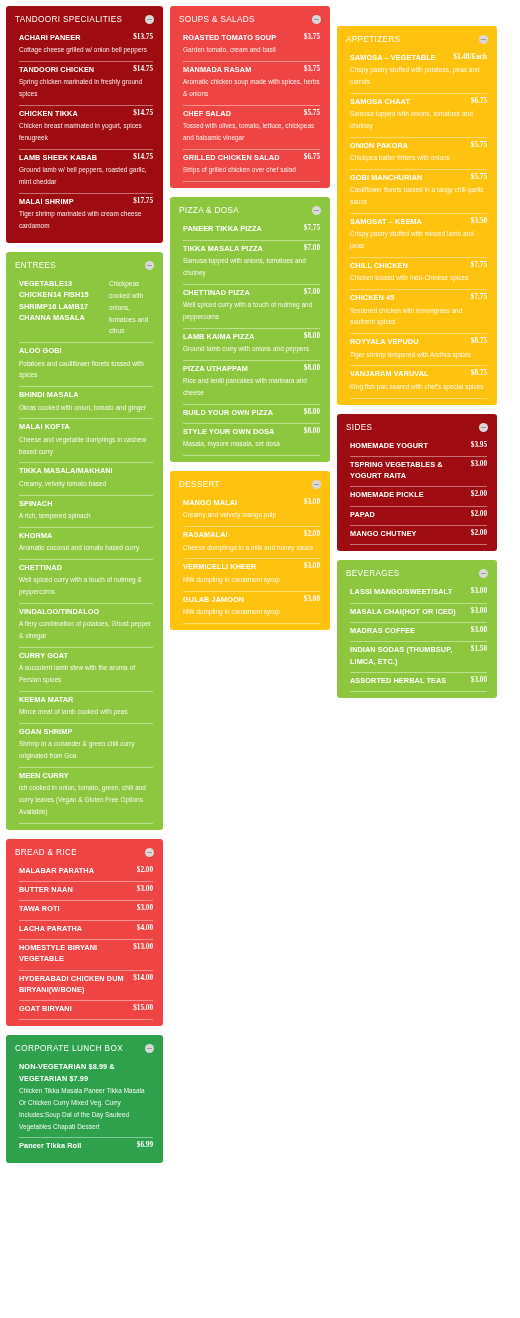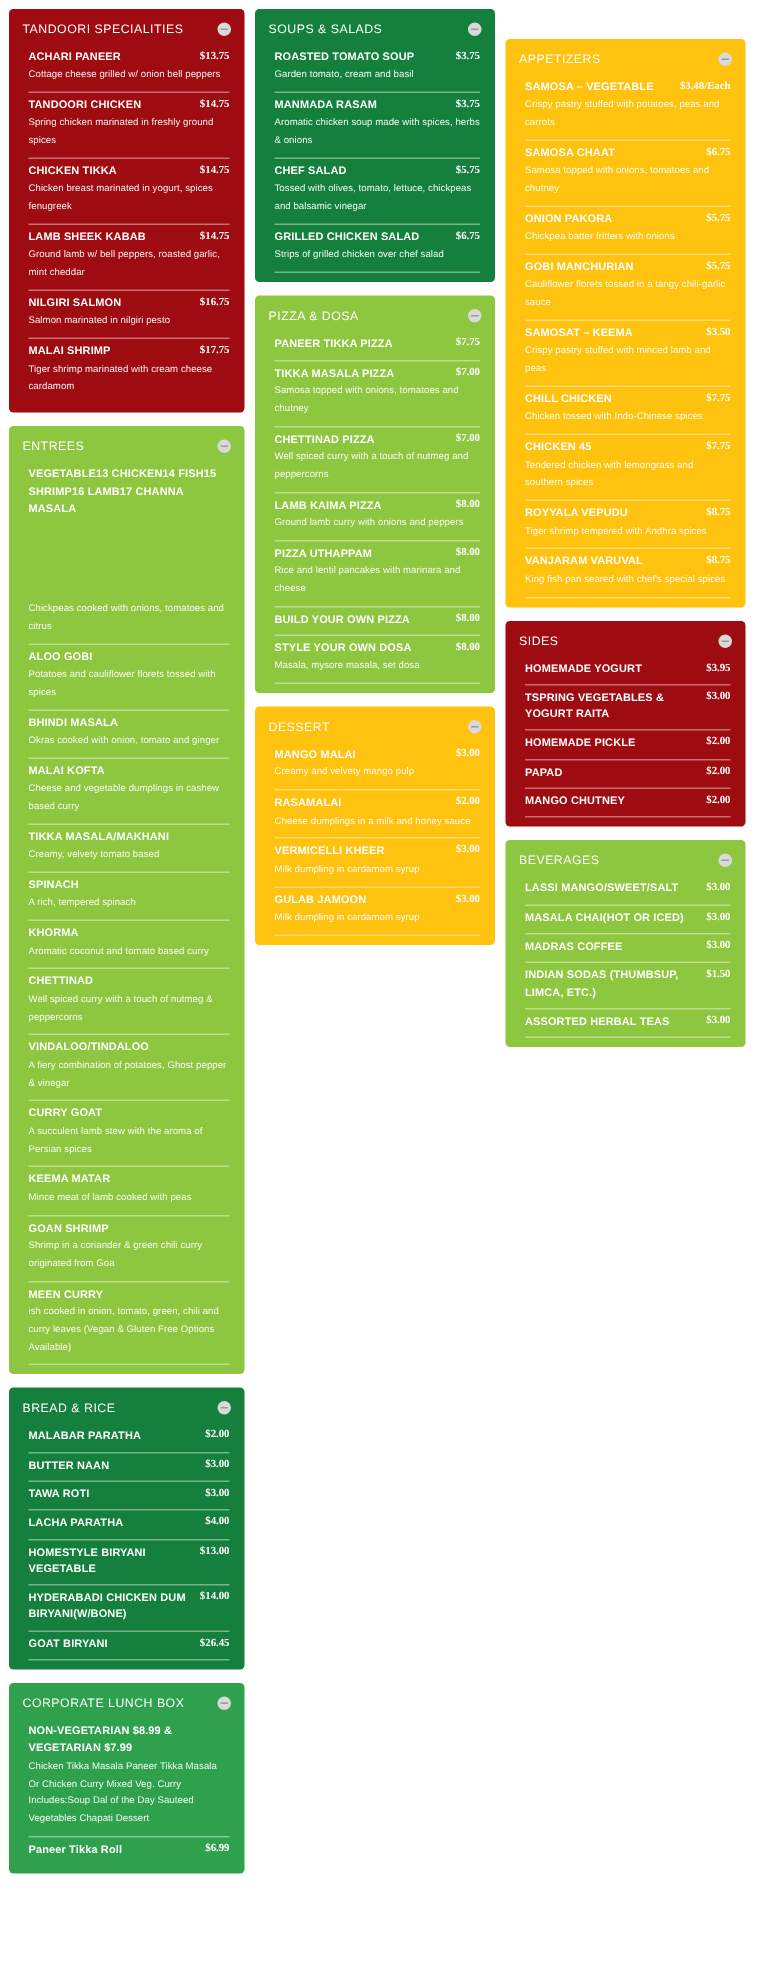--- a/index.html
+++ b/index.html
@@ -24,21 +24,21 @@
   .col.mid { width: 160px; }
   .col.right { width: 160px; margin-top: 20px; }
 
   .card {
     border-radius: 3px;
     overflow: hidden;
     padding: 0 0 6px 0;
   }
   .card.red    { background: #9e0b10; }
   .card.green  { background: #8dc63f; }
-  .card.orange { background: #15803d; }
+  .card.orange { background: #ef4444; }
   .card.yellow { background: #ffc20e; }
   .card.kgreen { background: #2fa14c; }
 
   .card-head {
     display: flex;
     align-items: center;
     justify-content: space-between;
     padding: 9px 9px 7px 9px;
   }
   .card-title {
@@ -104,21 +104,20 @@
     line-height: 1.85;
     margin-top: 1px;
     letter-spacing: .05px;
   }
 
   
   .item.combo .combo-wrap {
     display: flex;
     gap: 6px;
     align-items: flex-start;
-    flex-direction: column;
   }
   .item.combo .item-name { flex: 0 0 84px; }
   .item.combo .item-desc { margin-top: 0; flex: 1 1 auto; }
 
   .lunch-row .item-name { text-transform: none; font-size: 7.3px; }
 </style>
 </head>
 <body>
 
 <div id="page">
@@ -153,27 +152,20 @@
             </div>
             <div class="item">
               <div class="item-row">
                 <div class="item-name">LAMB SHEEK KABAB</div>
                 <div class="item-price">$14.75</div>
               </div>
               <div class="item-desc">Ground lamb w/ bell peppers, roasted garlic, mint cheddar</div>
             </div>
             <div class="item">
               <div class="item-row">
-                <div class="item-name">NILGIRI SALMON</div>
-                <div class="item-price">$16.75</div>
-              </div>
-              <div class="item-desc">Salmon marinated in nilgiri pesto</div>
-            </div>
-            <div class="item">
-              <div class="item-row">
                 <div class="item-name">MALAI SHRIMP</div>
                 <div class="item-price">$17.75</div>
               </div>
               <div class="item-desc">Tiger shrimp marinated with cream cheese cardamom</div>
             </div>
           </div>
         </div>
         <div class="card green">
           <div class="card-head">
             <div class="card-title">ENTREES</div>
@@ -298,21 +290,21 @@
             </div>
             <div class="item">
               <div class="item-row">
                 <div class="item-name">HYDERABADI CHICKEN DUM BIRYANI(W/BONE)</div>
                 <div class="item-price">$14.00</div>
               </div>
             </div>
             <div class="item last-rule">
               <div class="item-row">
                 <div class="item-name">GOAT BIRYANI</div>
-                <div class="item-price">$26.45</div>
+                <div class="item-price">$15.00</div>
               </div>
             </div>
           </div>
         </div>
         <div class="card kgreen">
           <div class="card-head">
             <div class="card-title">CORPORATE LUNCH BOX</div>
             <span class="toggle-icon"></span>
           </div>
           <div class="items">

